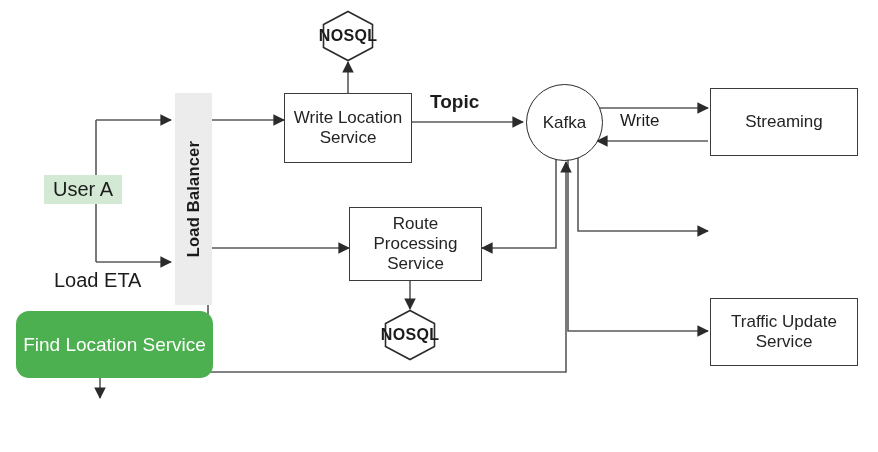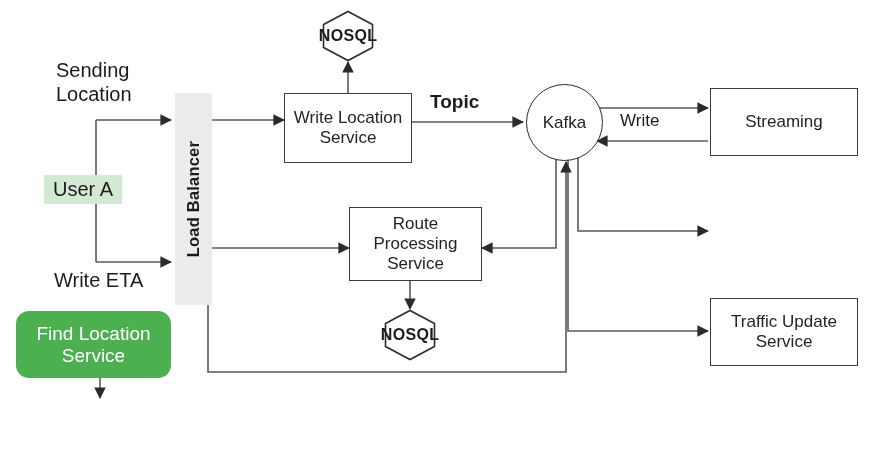--- a/index.html
+++ b/index.html
@@ -151,34 +151,32 @@
       <path d="M 556 158 L 556 248 L 482 248" marker-end="url(#ah)"></path>
 
       <path d="M 208 305 L 208 372 L 566 372 L 566 162" marker-end="url(#ah)"></path>
 
       <path d="M 410 281 L 410 309" marker-end="url(#ah)"></path>
 
       <path d="M 100 378 L 100 398" marker-end="url(#ah)"></path>
     </g>
   </svg>
 
-  <div class="label" style="left:56px; top:58px;">Sending
-Location</div>
 
   <div class="label hl" style="left:44px; top:175px;">User A</div>
 
-  <div class="label" style="left:54px; top:268px;">Write ETA</div>
+  <div class="label" style="left:54px; top:268px;">Load ETA</div>
 
 
   <div class="node slab" style="left:175px; top:93px; width:37px; height:212px;">
     <span class="rot">Load
 Balancer</span>
   </div>
 
-  <div class="node pill" style="left:16px; top:311px; width:155px; height:67px;">Find Location
+  <div class="node pill" style="left:16px; top:311px; width:197px; height:67px;">Find Location
 Service</div>
 
   <div class="node box" style="left:284px; top:93px; width:128px; height:70px;">Write
 Location
 Service</div>
 
   <div class="hex" style="left:322px; top:10px; width:52px; height:52px;">
     <svg width="52" height="52" viewBox="0 0 52 52" xmlns="http://www.w3.org/2000/svg">
       <polygon points="26,1.5 50.5,14.5 50.5,37.5 26,50.5 1.5,37.5 1.5,14.5" fill="#ffffff" stroke="#2b2b2b" stroke-width="1.6"></polygon>
     </svg>

